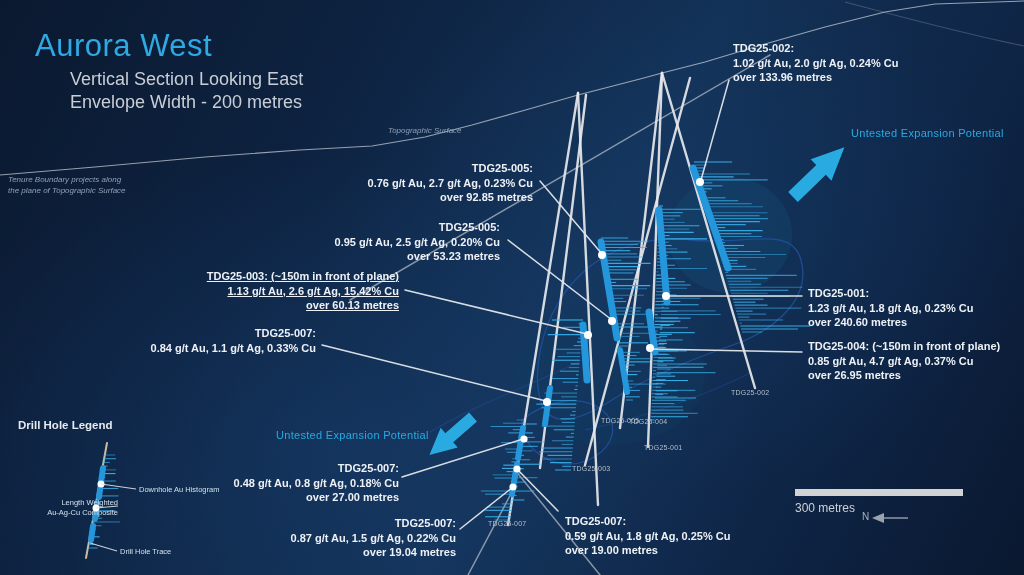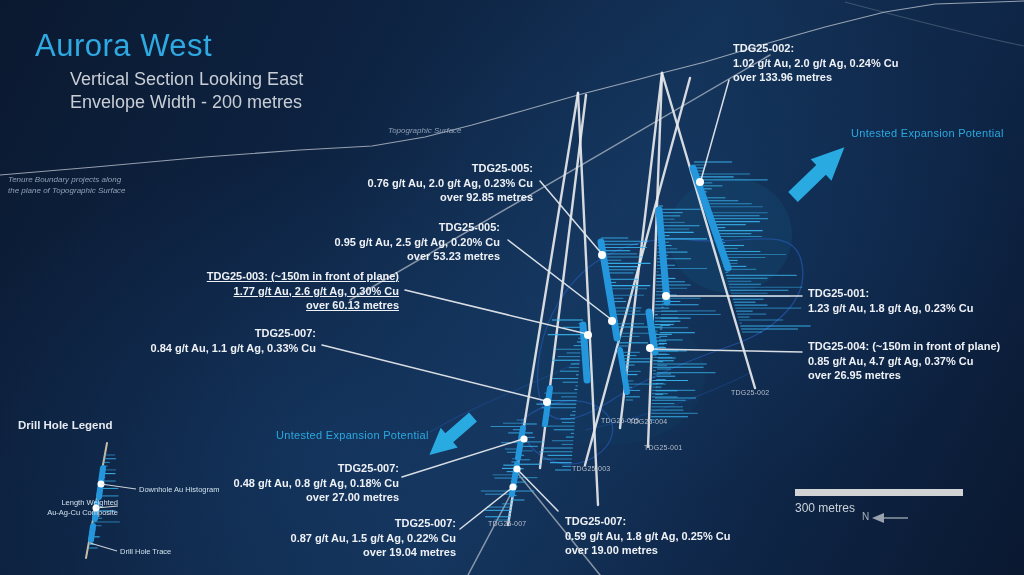--- a/index.html
+++ b/index.html
@@ -467,40 +467,41 @@
   <div class="txt exp" style="left:851px;top:127px;">Untested Expansion Potential</div>
   <div class="txt exp" style="left:276px;top:429px;">Untested Expansion Potential</div>
 
   <div class="txt ann" style="left:733px;top:41px;">
     <div>TDG25-002:</div>
       <div>1.02 g/t Au, 2.0 g/t Ag, 0.24% Cu</div>
       <div>over 133.96 metres</div>
   </div>
   <div class="txt ann r" style="left:283px;top:161px;">
     <div>TDG25-005:</div>
-      <div>0.76 g/t Au, 2.0 g/t Ag, 0.23% Cu</div>
+      <div>0.76 g/t Au, 2.7 g/t Ag, 0.23% Cu</div>
       <div>over 92.85 metres</div>
   </div>
   <div class="txt ann r" style="left:250px;top:220px;">
     <div>TDG25-005:</div>
       <div>0.95 g/t Au, 2.5 g/t Ag, 0.20% Cu</div>
       <div>over 53.23 metres</div>
   </div>
   <div class="txt ann r" style="left:149px;top:269px;text-decoration:underline;">
     <div>TDG25-003: (~150m in front of plane)</div>
-      <div>1.77 g/t Au, 2.6 g/t Ag, 0.30% Cu</div>
+      <div>1.13 g/t Au, 2.6 g/t Ag, 15.42% Cu</div>
       <div>over 60.13 metres</div>
   </div>
   <div class="txt ann r" style="left:66px;top:326px;">
     <div>TDG25-007:</div>
       <div>0.84 g/t Au, 1.1 g/t Ag, 0.33% Cu</div>
   </div>
   <div class="txt ann" style="left:808px;top:286px;">
     <div>TDG25-001:</div>
       <div>1.23 g/t Au, 1.8 g/t Ag, 0.23% Cu</div>
+      <div>over 240.60 metres</div>
   </div>
   <div class="txt ann" style="left:808px;top:339px;">
     <div>TDG25-004: (~150m in front of plane)</div>
       <div>0.85 g/t Au, 4.7 g/t Ag, 0.37% Cu</div>
       <div>over 26.95 metres</div>
   </div>
   <div class="txt ann r" style="left:149px;top:461px;">
     <div>TDG25-007:</div>
       <div>0.48 g/t Au, 0.8 g/t Ag, 0.18% Cu</div>
       <div>over 27.00 metres</div>

